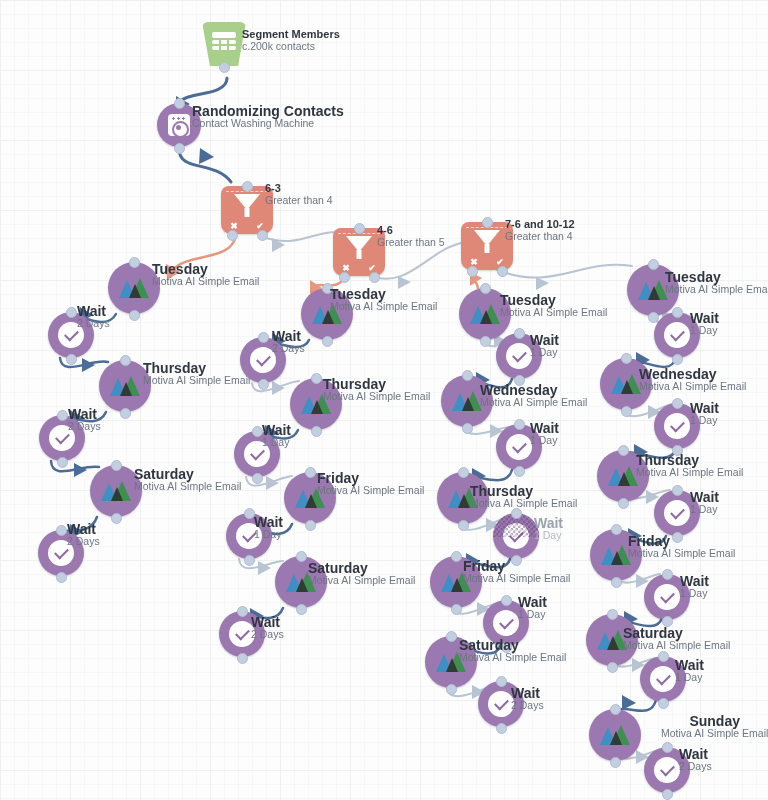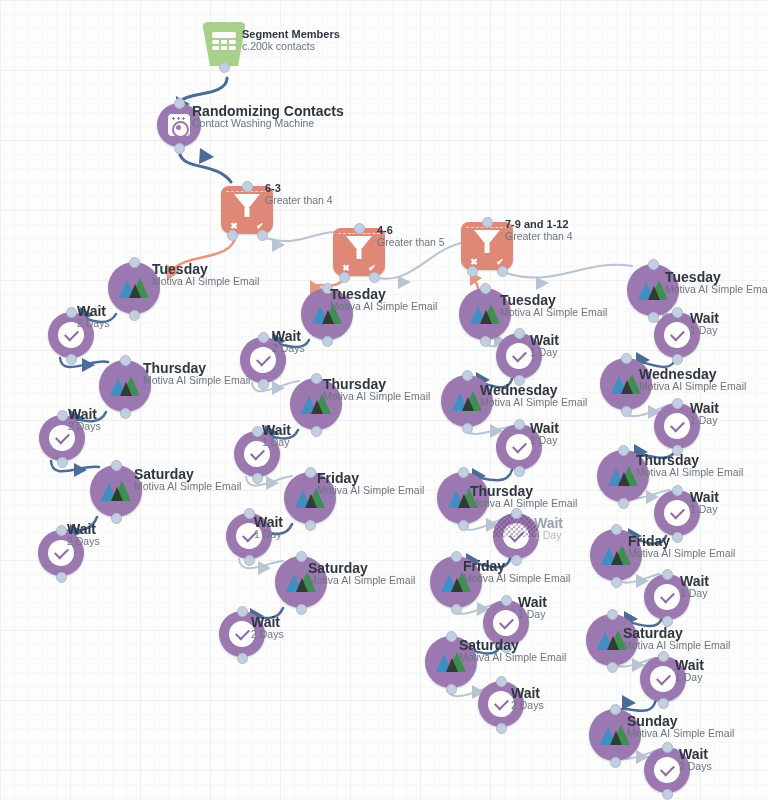--- a/index.html
+++ b/index.html
@@ -268,21 +268,21 @@
           <div class="ports">
             <span>✖</span>
             <span>✔</span>
           </div>
         </div>
         <div class="port" style="left: 21px; top: -5px;"></div>
         <div class="port" style="left: 6px; top: 44px;"></div>
         <div class="port" style="left: 36px; top: 44px;"></div>
       </div>
       <div class="label big" style="left: 505px; top: 218px;">
-        <div class="t">7-9 and 1-12</div>
+        <div class="t">7-6 and 10-12</div>
         <div class="s">Greater than 4</div>
       </div>
       <div class="node" style="left: 108px; top: 262px;">
         <div class="circ email">
           <div class="mtn">
             <i class="m1"></i>
             <i class="m2"></i>
             <i class="m3"></i>
           </div>
         </div>
@@ -759,21 +759,21 @@
         <div class="circ email">
           <div class="mtn">
             <i class="m1"></i>
             <i class="m2"></i>
             <i class="m3"></i>
           </div>
         </div>
         <div class="port" style="left: 21px; top: -5px;"></div>
         <div class="port" style="left: 21px; top: 48px;"></div>
       </div>
-      <div class="label" style="left: 627px; top: 715px;">
+      <div class="label" style="left: 661px; top: 715px; text-align: center;">
         <div class="t">Sunday</div>
         <div class="s">Motiva AI Simple Email</div>
       </div>
       <div class="node" style="left: 644px; top: 747px;">
         <div class="circ wait">
           <div class="clockface">
             <div class="chev"></div>
           </div>
         </div>
         <div class="port" style="left: 18px; top: -5px;"></div>

